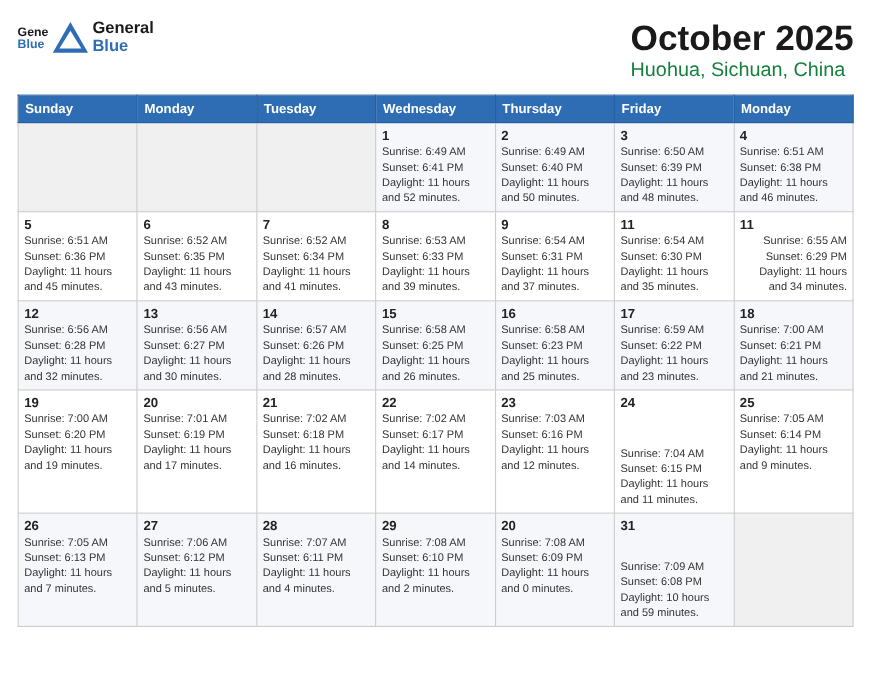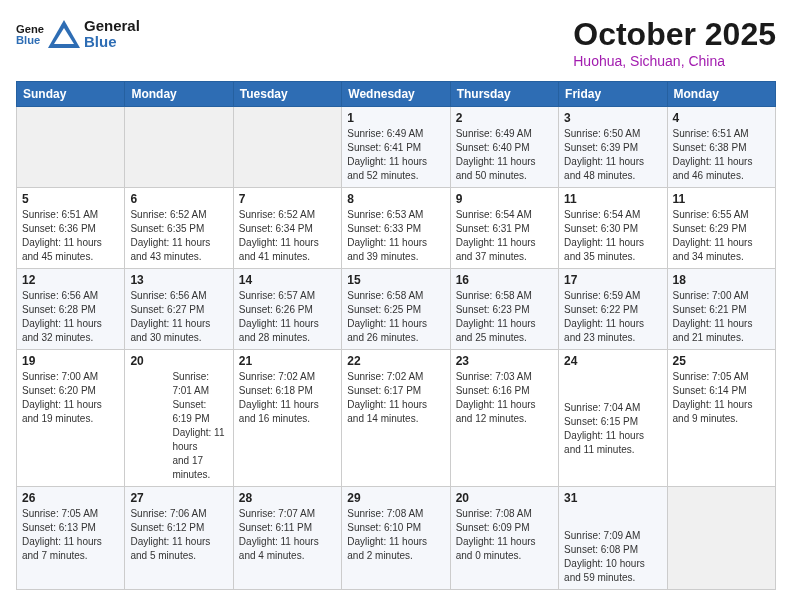--- a/index.html
+++ b/index.html
@@ -27,22 +27,22 @@
     }
     .title-block {
       text-align: left;
     }
     .month-title {
       font-size: 32px;
       font-weight: bold;
       color: #1a1a1a;
     }
     .subtitle {
-      font-size: 14px;
-      color: #a21caf;
+      font-size: 18px;
+      color: #15803d;
     }
     .calendar {
       width: 100%;
       border-collapse: collapse;
       border: 1px solid #ccc;
     }
     .calendar th {
       background: #2e6db4;
       color: #fff;
       font-size: 12px;
@@ -195,21 +195,21 @@
         </td>
         <td>
           <span class="day-num">11</span>
           <div class="day-detail" style="white-space: pre-line;">Sunrise: 6:54 AM
 Sunset: 6:30 PM
 Daylight: 11 hours
 and 35 minutes.</div>
         </td>
         <td>
           <span class="day-num">11</span>
-          <div class="day-detail" style="white-space: pre-line;">Sunrise: 6:55 AM
+          <div class="day-detail" style="white-space: pre-line; text-align: right;">Sunrise: 6:55 AM
 Sunset: 6:29 PM
 Daylight: 11 hours
 and 34 minutes.</div>
         </td>
       </tr>
       <tr>
         <td>
           <span class="day-num">12</span>
           <div class="day-detail" style="white-space: pre-line;">Sunrise: 6:56 AM
 Sunset: 6:28 PM
@@ -262,21 +262,21 @@
       <tr>
         <td>
           <span class="day-num">19</span>
           <div class="day-detail" style="white-space: pre-line;">Sunrise: 7:00 AM
 Sunset: 6:20 PM
 Daylight: 11 hours
 and 19 minutes.</div>
         </td>
         <td>
           <span class="day-num">20</span>
-          <div class="day-detail" style="white-space: pre-line; margin-left: 42px;">Sunrise: 7:01 AM
+          <div class="day-detail" style="white-space: pre-line;">Sunrise: 7:01 AM
 Sunset: 6:19 PM
 Daylight: 11 hours
 and 17 minutes.</div>
         </td>
         <td>
           <span class="day-num">21</span>
           <div class="day-detail" style="white-space: pre-line;">Sunrise: 7:02 AM
 Sunset: 6:18 PM
 Daylight: 11 hours
 and 16 minutes.</div>

